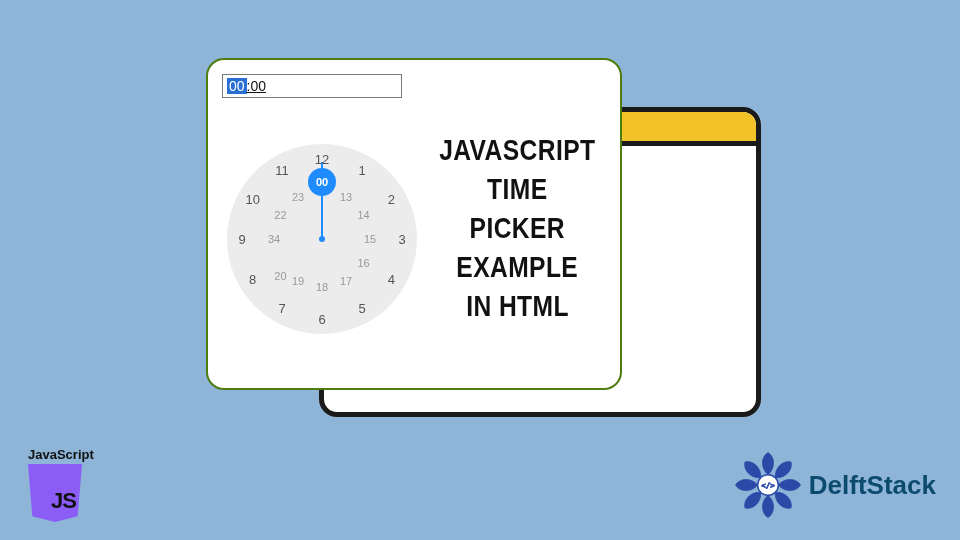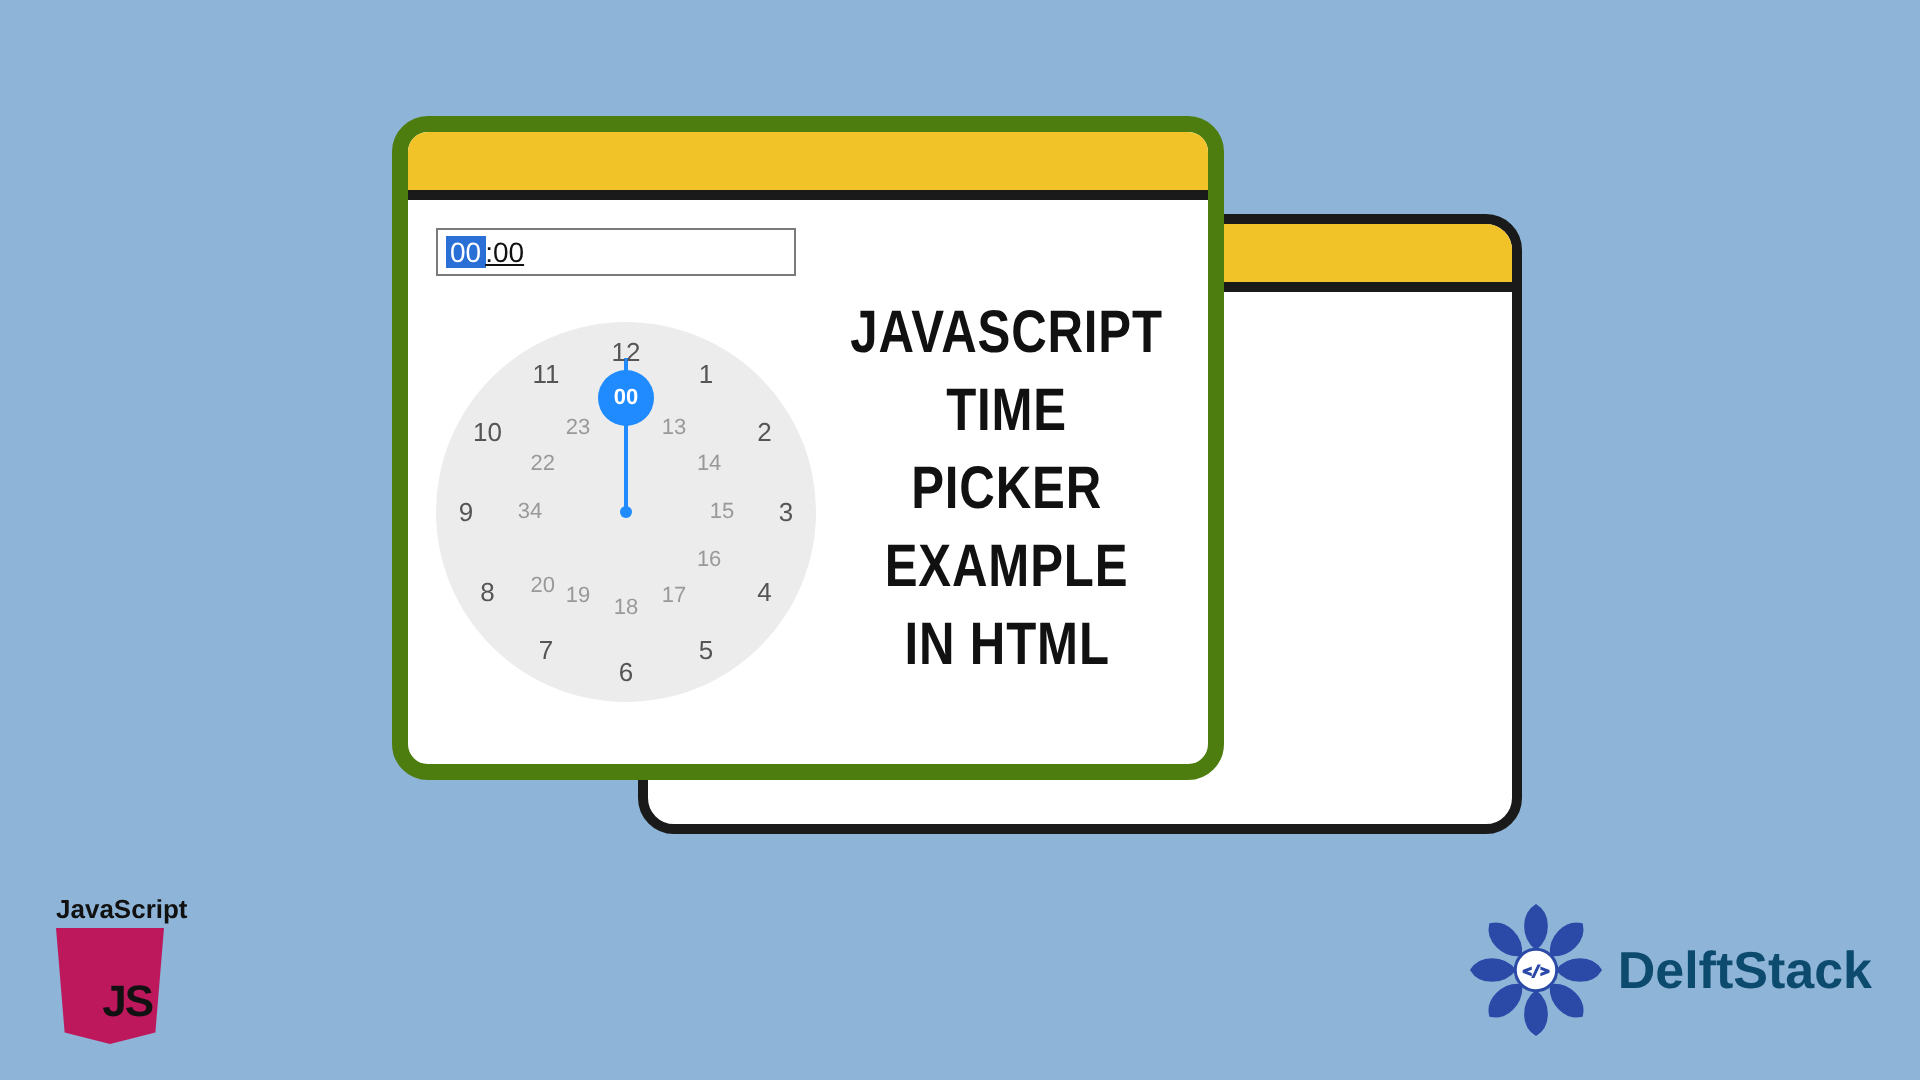--- a/index.html
+++ b/index.html
@@ -24,30 +24,30 @@
   }
   .window-back .titlebar {
     height: 34px;
     background: #f2c329;
     border-bottom: 5px solid #1a1a1a;
   }
 
   
   .window-front {
     position: absolute;
-    left: 196px;
+    left: 206px;
     top: 58px;
     width: 416px;
     height: 332px;
     background: #fff;
-    border: 8px solid #4d7c0f;
+    border: 2px solid #4d7c0f;
     border-radius: 18px;
     overflow: hidden;
     display: flex;
-    flex-direction: column;
+    flex-direction: row;
   }
   .window-front .titlebar {
     height: 34px;
     background: #f2c329;
     border-bottom: 5px solid #1a1a1a;
     flex-shrink: 0;
   }
   .window-front .content {
     flex: 1;
     display: flex;
@@ -160,21 +160,21 @@
     bottom: 18px;
   }
   .js-badge .label {
     font-size: 13px;
     font-weight: bold;
     color: #111;
     margin-bottom: 2px;
   }
   .js-badge .shield {
     width: 54px; height: 58px;
-    background: #be185d;
+    background: #8b5cf6;
     clip-path: polygon(0 0, 100% 0, 92% 90%, 50% 100%, 8% 90%);
     position: relative;
   }
   .js-badge .shield .js-text {
     position: absolute;
     right: 6px;
     bottom: 8px;
     font-weight: 900;
     font-size: 22px;
     color: #111;

